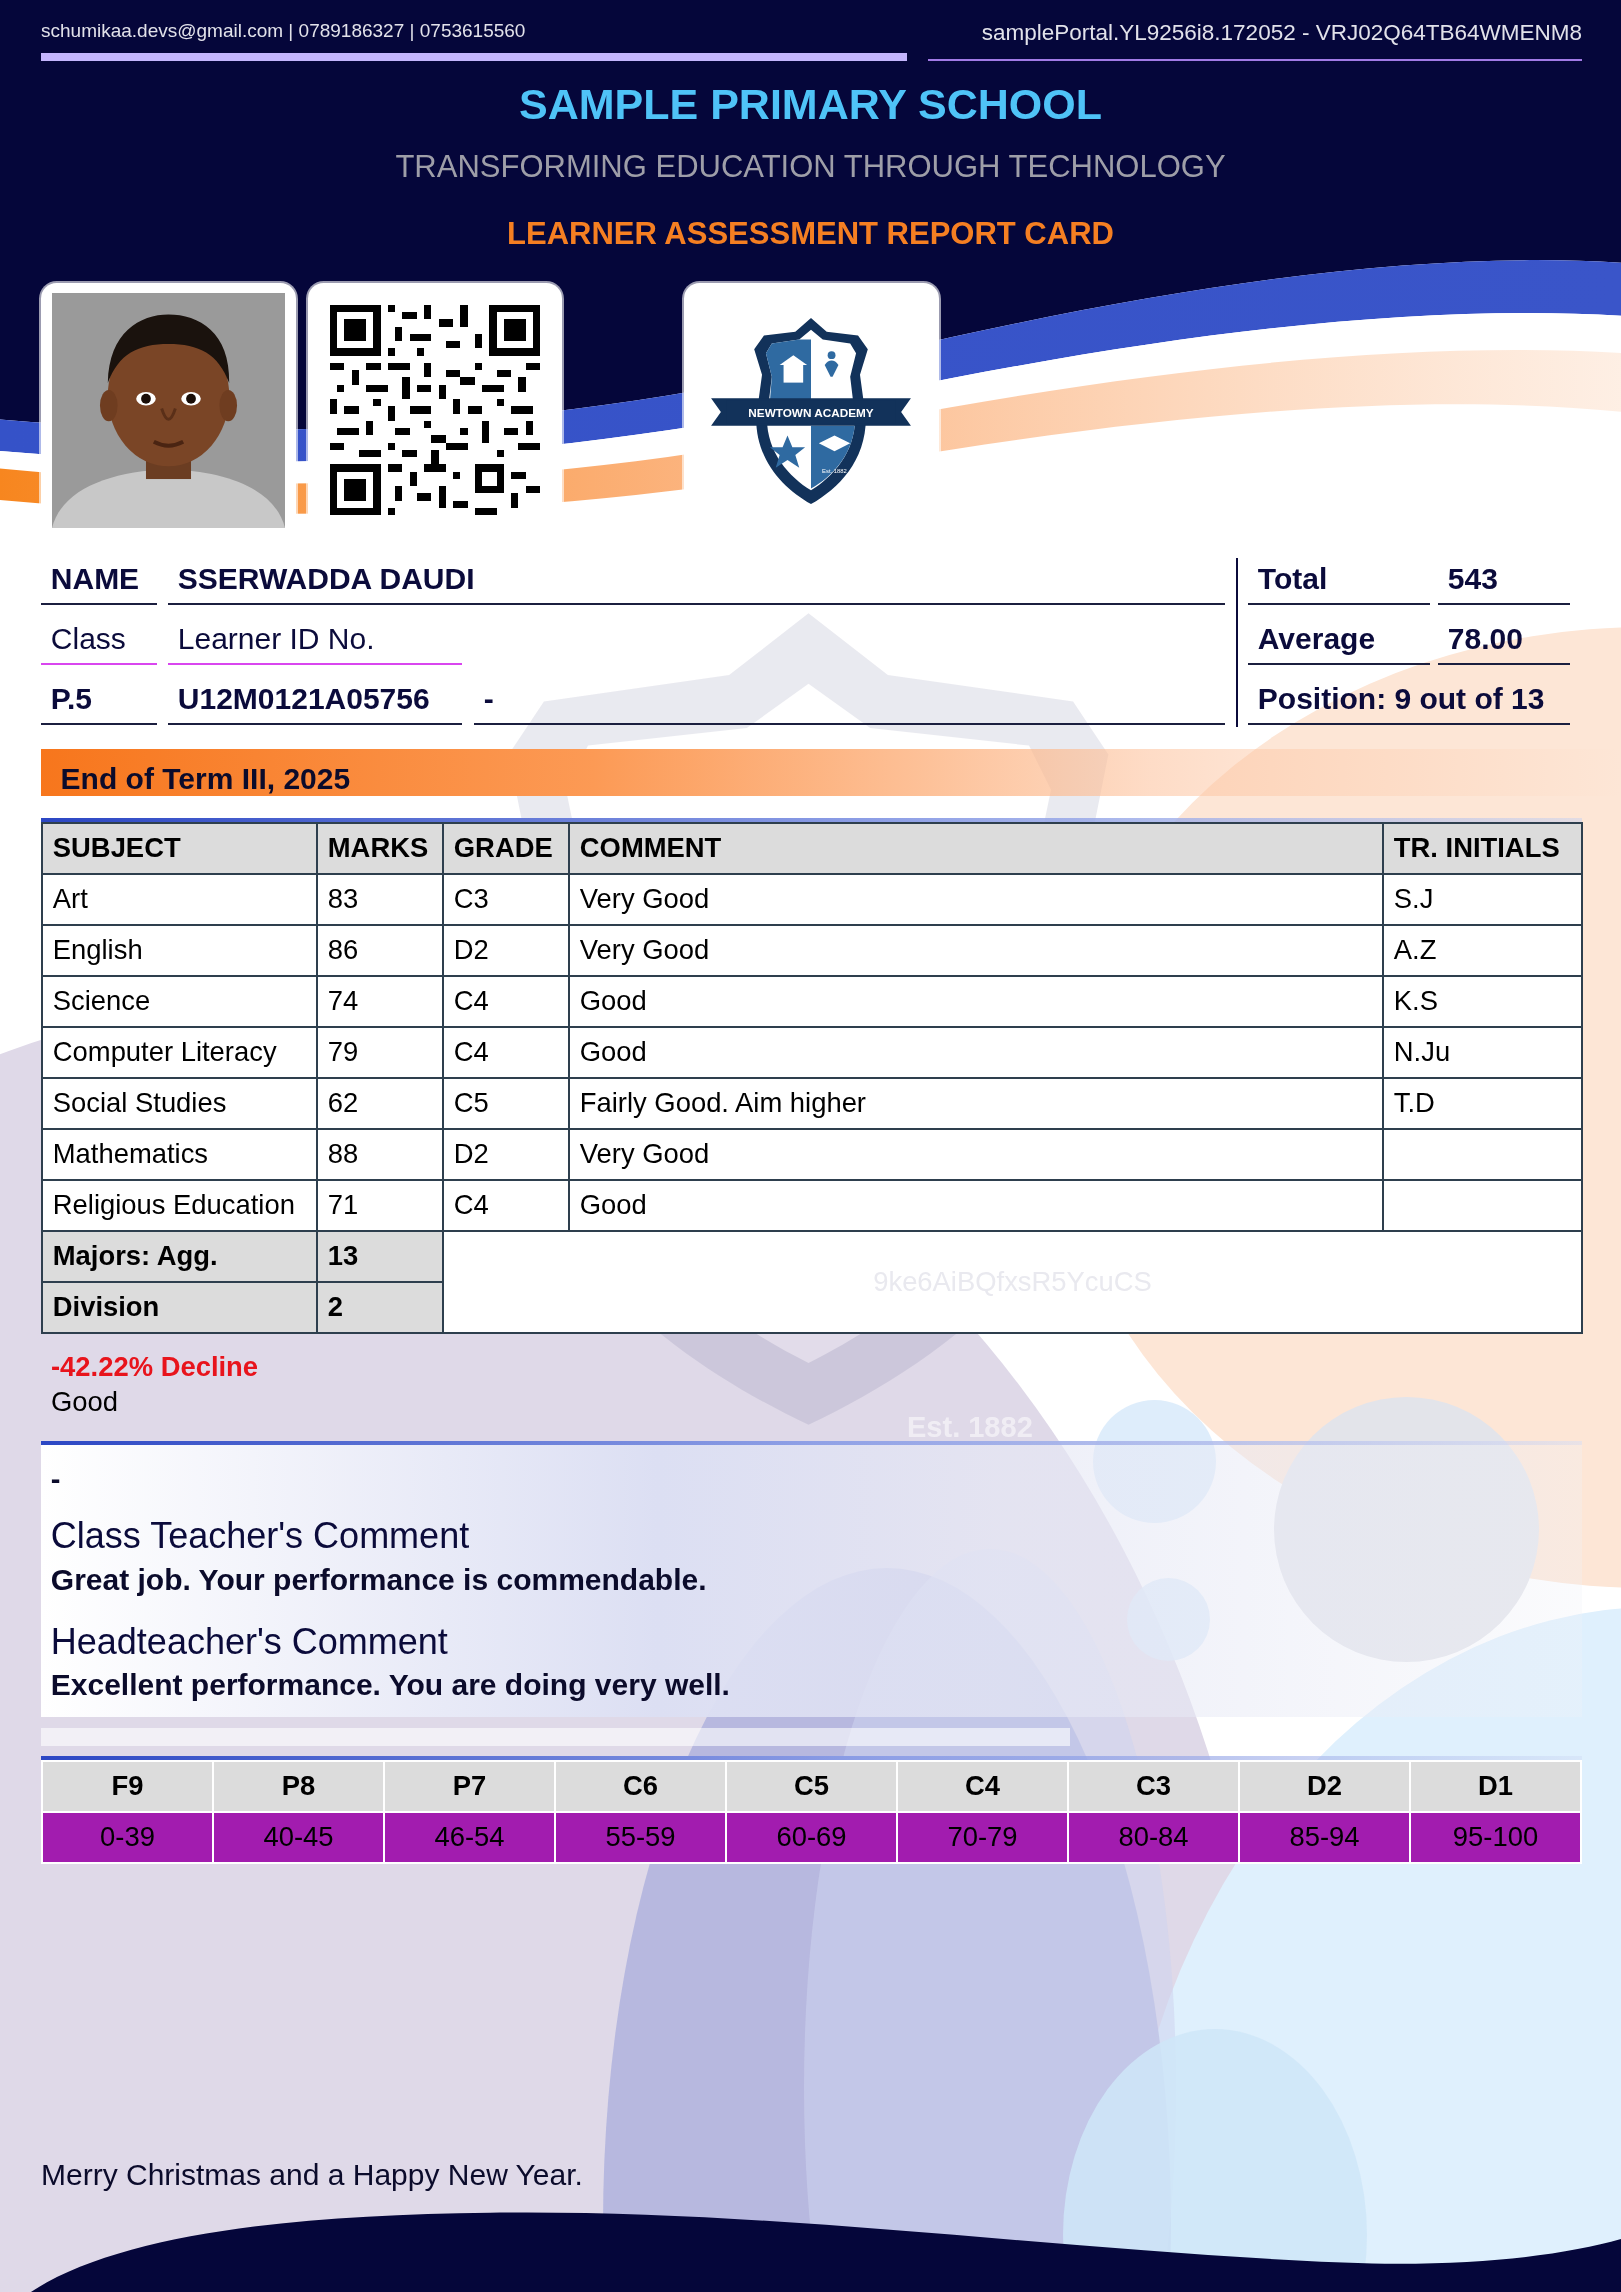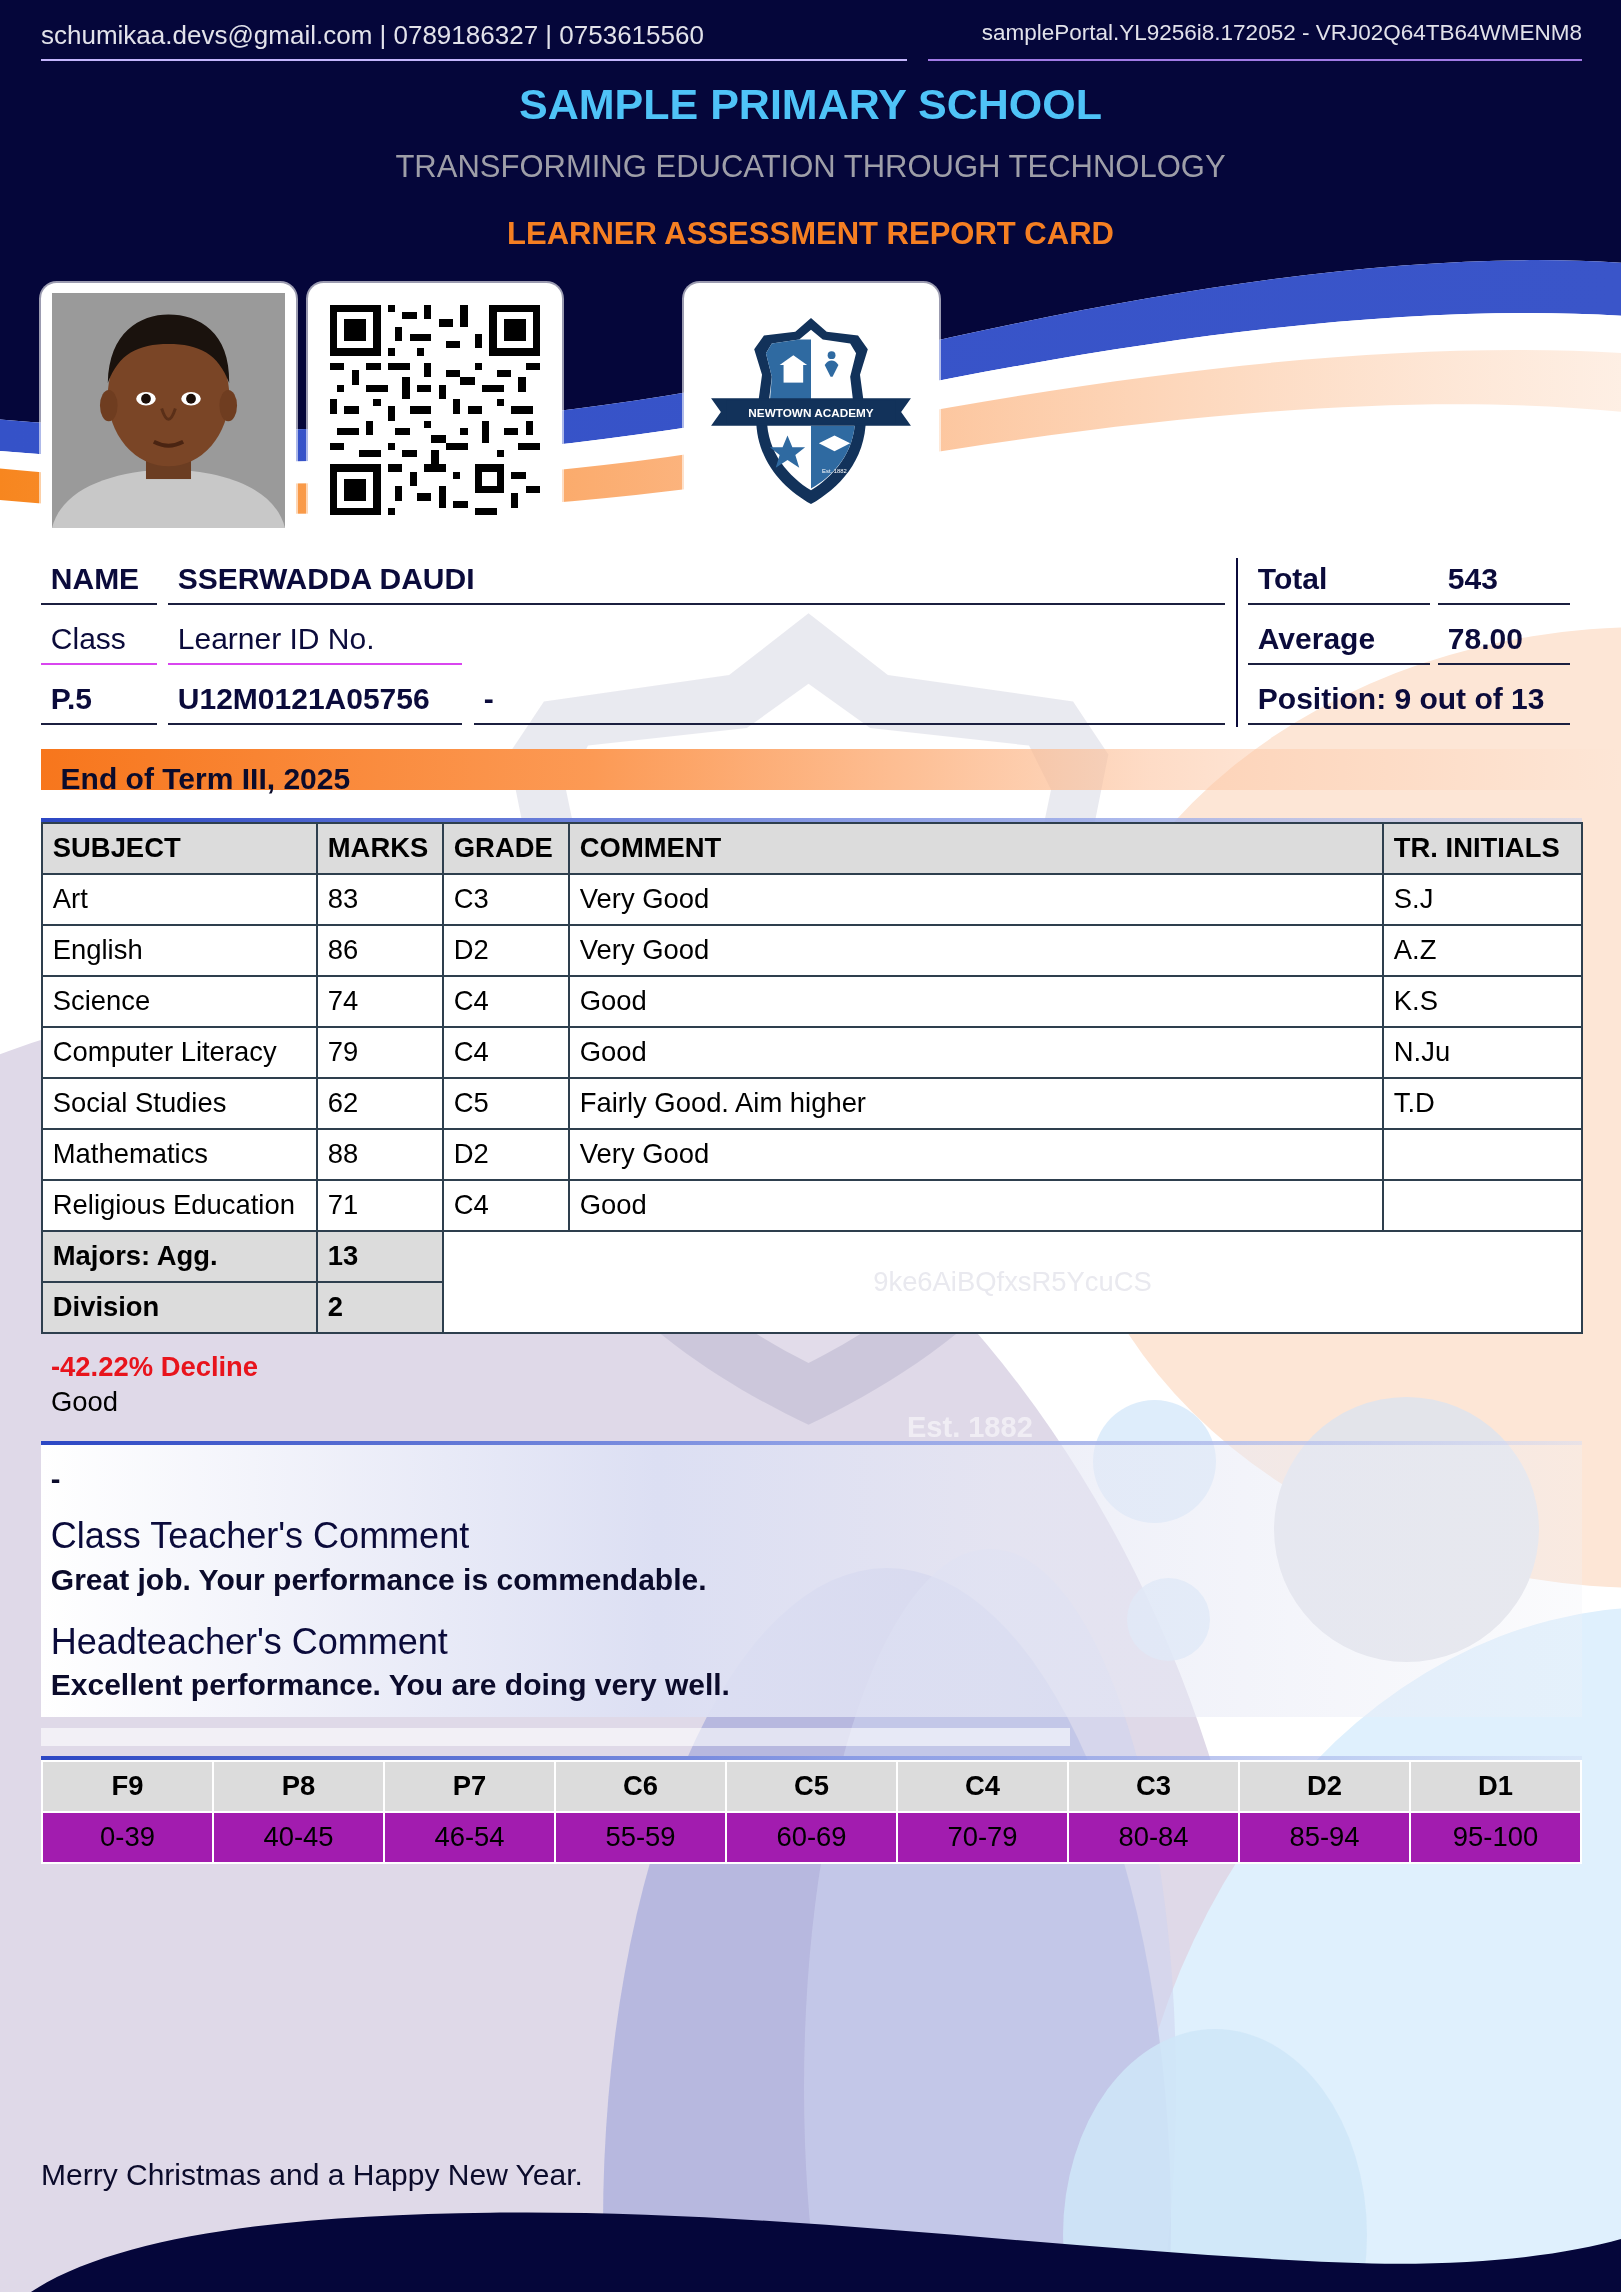--- a/index.html
+++ b/index.html
@@ -35,21 +35,21 @@
   }
 
   .footer-wave { position: absolute; left: 0; bottom: 0; width: 1621px; height: 98px; }
 
   
   .page { position: absolute; inset: 0; z-index: 2; }
 
   .topbar { position: absolute; left: 41px; top: 19.6px; width: 1541px; height: 41px; }
   .contact {
     position: absolute; left: 0; top: 0; width: 866px; height: 41px;
-    color: #e2e2ea; font-size: 26px; border-bottom: 2px solid #c4b5fd;
+    color: #e2e2ea; font-size: 19px; border-bottom: 8px solid #c4b5fd;
   }
   .portal {
     position: absolute; right: 0; top: 0; width: 654px; height: 41px; text-align: right;
     color: #e2e2ea; font-size: 22.5px; border-bottom: 2px solid #a27ae6;
   }
 
   .school-name { position: absolute; left: 0; width: 1621px; top: 80px; text-align: center;
     color: #4fc3f7; font-size: 43px; font-weight: 700; }
   .motto { position: absolute; left: 0; width: 1621px; top: 149px; text-align: center;
     color: #9e9ea8; font-size: 31px; }
@@ -69,21 +69,21 @@
 
   
   .info { position: absolute; left: 41px; top: 557px; width: 1541px; height: 173px; }
   .info .cell { position: absolute; height: 48px; font-size: 30px; color: #0b0b3b;
     padding-left: 9.8px; line-height: 43px; }
   .ul-dark { border-bottom: 2.9px solid #1b1f3f; }
   .ul-blue { border-bottom: 2px solid #d946ef; }
   .bold { font-weight: 700; }
   .vdiv { position: absolute; left: 1195px; top: 1px; width: 2px; height: 169px; background: #0b0b3b; }
 
-  .term-bar { position: absolute; left: 41px; top: 749px; width: 1580px; height: 41px;
+  .term-bar { position: absolute; left: 41px; top: 749px; width: 1580px; height: 47px;
     background: linear-gradient(90deg, #f7761c 0%, #fc9a55 35%, rgba(253,196,160,.6) 70%, rgba(255,230,214,0) 100%);
     color: #0b0b2b; font-size: 30px; font-weight: 700; padding-left: 19.6px; line-height: 59px; }
 
   
   .marks-wrap { position: absolute; left: 41px; top: 818px; width: 1541px; }
   .marks-accent { height: 3.9px; background: linear-gradient(90deg, #2c47c4, #8fa0e6 55%, rgba(200,210,240,0.5)); }
   table.marks { border-collapse: collapse; width: 1541px; table-layout: fixed; background: #fff; }
   table.marks td, table.marks th { border: 2px solid #2e3f4e; font-size: 27.4px; height: 51px; padding: 0 9.8px; text-align: left; vertical-align: middle; color: #000; }
   table.marks th { background: #dcdcdc; font-weight: 700; font-size: 27.4px; }
   table.marks td.sum { background: #dcdcdc; font-weight: 700; }

